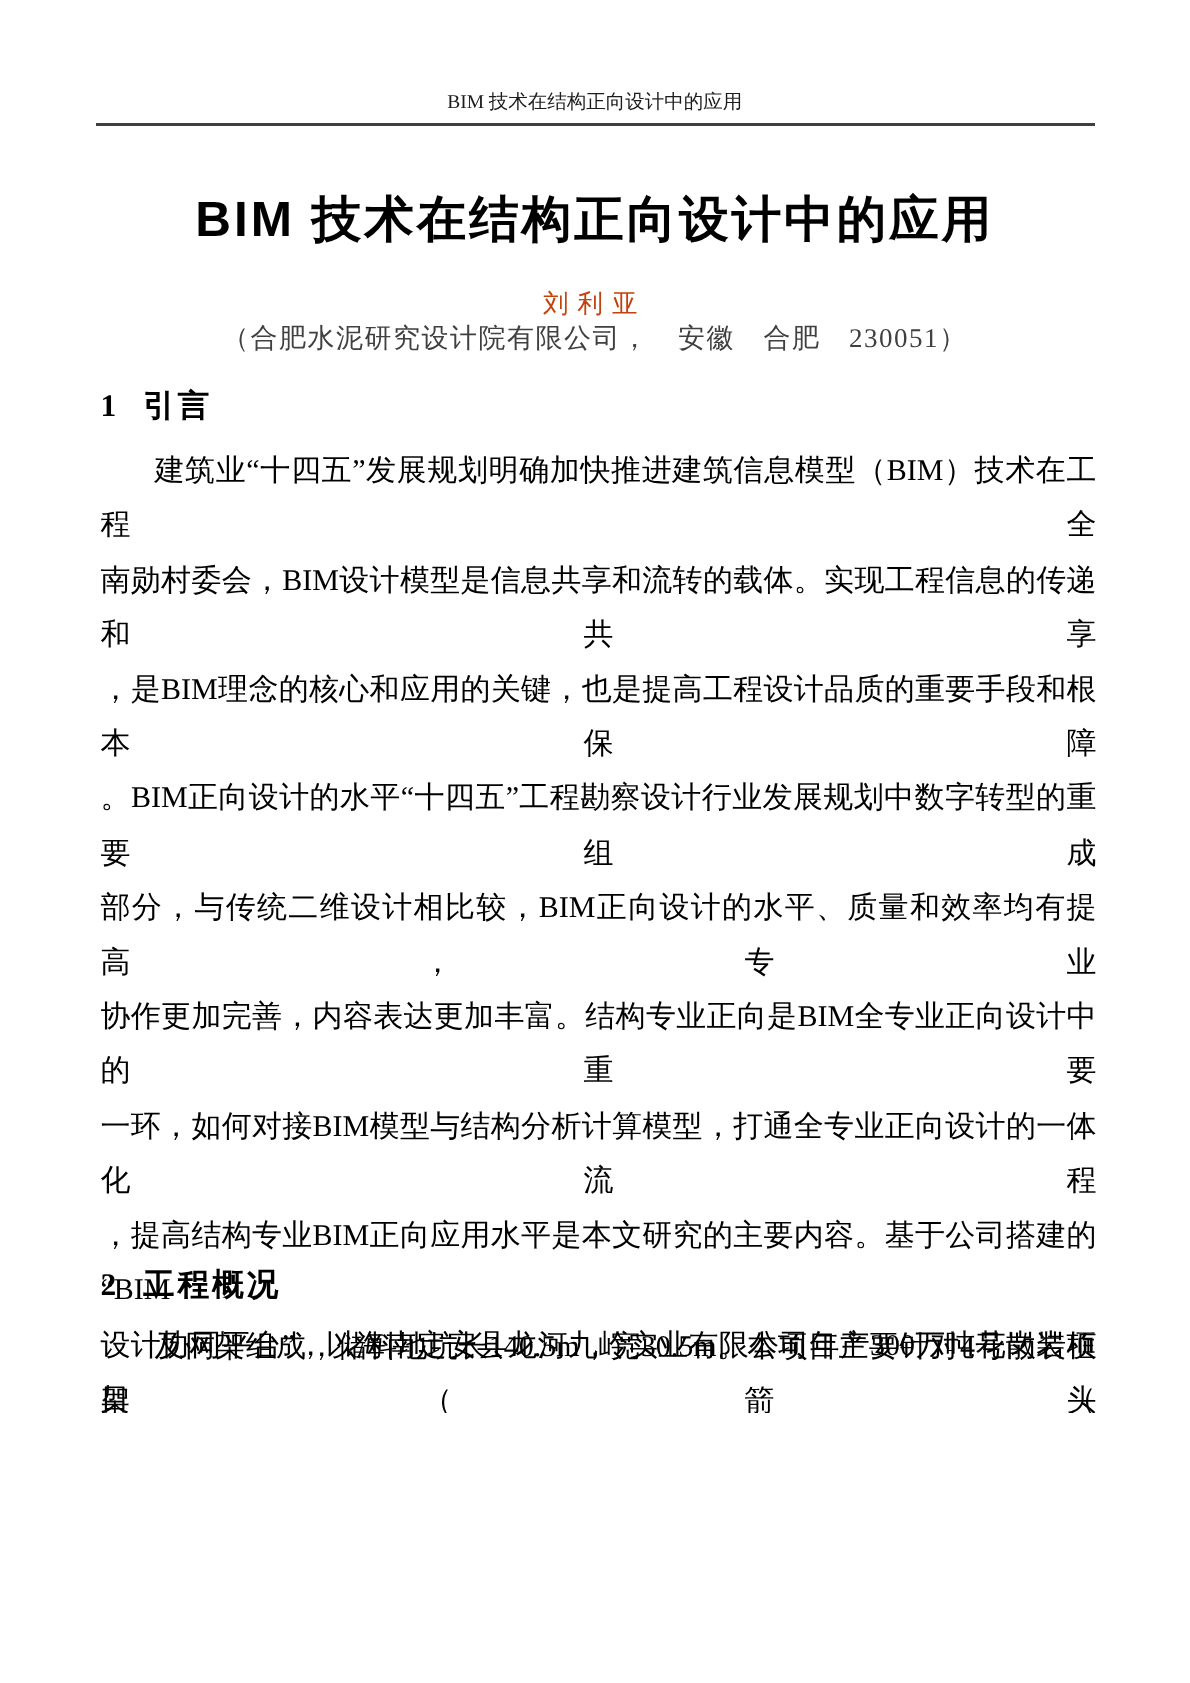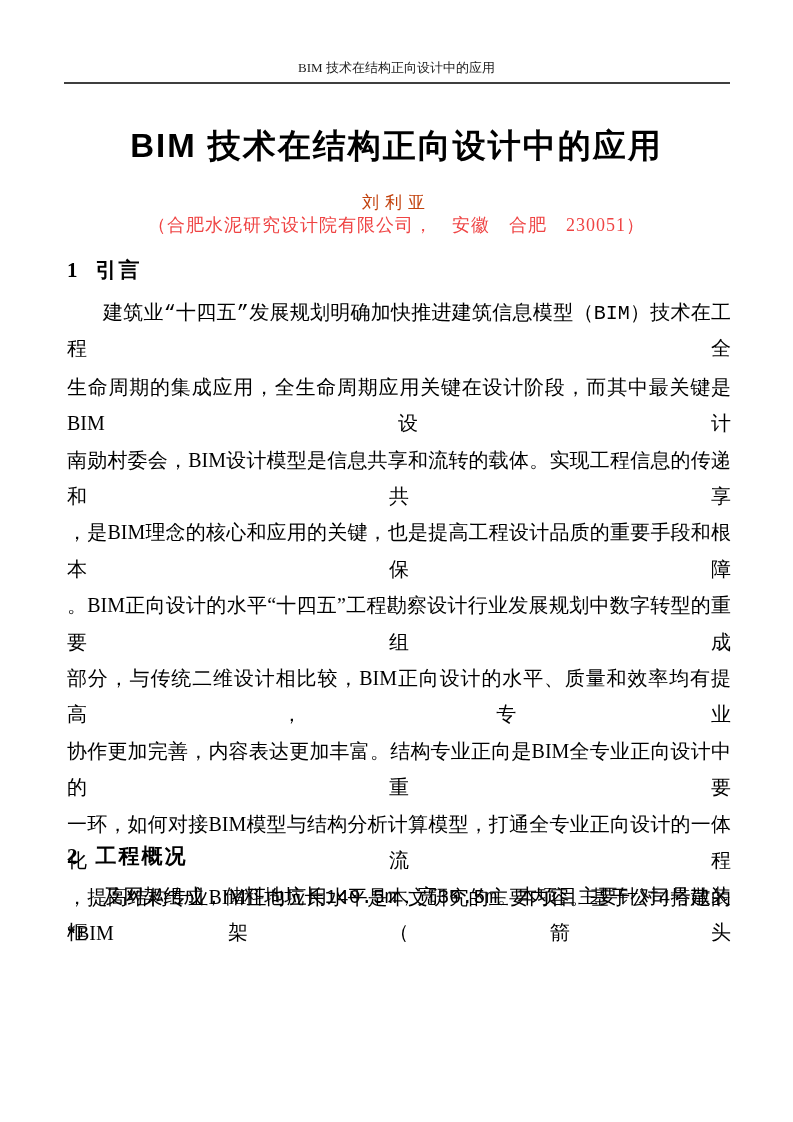--- a/index.html
+++ b/index.html
@@ -24,21 +24,21 @@
     position:absolute; top:124px; left:0; width:793px;
     text-align:center; font-size:33px; font-weight:700; letter-spacing:2px;
     font-family:"Liberation Sans","DejaVu Sans",sans-serif; color:#000;
   }
   .doc-author {
     position:absolute; top:191px; left:0; width:793px;
     text-align:center; font-size:17px; letter-spacing:6px; color:#c2410c;
   }
   .doc-affiliation {
     position:absolute; top:213px; left:0; width:793px;
-    text-align:center; font-size:18px; letter-spacing:1px; color:#ef4444;
+    text-align:center; font-size:18px; letter-spacing:1px; color:#404040;
   }
   
   .sec-heading {
     position:absolute; left:67px; width:664px;
     font-weight:700; font-size:21px; line-height:26px; color:#000;
     display:flex; align-items:baseline;
   }
   .sec-heading.h1 { top:257px; }
   .sec-heading.h2 { top:843px; }
   .sec-num {
@@ -50,21 +50,21 @@
     font-weight:700; letter-spacing:2px;
   }
   
   .para {
     position:absolute; left:67px; width:664px;
     font-size:20px; line-height:36.4px; color:#000;
   }
   .para.p1 { top:296px; }
   .para.p2 { top:880px; }
   .line { text-align:justify; text-align-last:justify; }
-  .line:first-child { text-indent:36px;font-family:Liberation Mono, monospace; }
+  .line:first-child { text-indent:36px; }
   .para.end-left .line:last-child { text-align-last:left; }
   
   .footer-bar { position:absolute; top:1047px; left:64px; width:670px; height:9px; }
   .footer-pageno {
     position:absolute; top:1057px; left:64px; width:670px;
     text-align:center; font-size:12px; color:#4c1d95;
   }
   .footer-issue {
     position:absolute; top:1057px; right:80px;
     font-size:13px; color:#701a75;text-align:center;
@@ -82,21 +82,20 @@
   <div class="doc-author">刘利亚</div>
   <div class="doc-affiliation">（合肥水泥研究设计院有限公司，　安徽　合肥　230051）</div>
 
   <div class="sec-heading h1">
     <span class="sec-num">1</span>
     <span class="sec-title">引言</span>
   </div>
 
   <div class="para p1 end-left">
       <div class="line">建筑业“十四五”发展规划明确加快推进建筑信息模型（BIM）技术在工程全</div>
-      <div class="line">生命周期的集成应用，全生命周期应用关键在设计阶段，而其中最关键是BIM设计</div>
       <div class="line">南勋村委会，BIM设计模型是信息共享和流转的载体。实现工程信息的传递和共享</div>
       <div class="line">，是BIM理念的核心和应用的关键，也是提高工程设计品质的重要手段和根本保障</div>
       <div class="line">。BIM正向设计的水平“十四五”工程勘察设计行业发展规划中数字转型的重要组成</div>
       <div class="line">部分，与传统二维设计相比较，BIM正向设计的水平、质量和效率均有提高，专业</div>
       <div class="line">协作更加完善，内容表达更加丰富。结构专业正向是BIM全专业正向设计中的重要</div>
       <div class="line">一环，如何对接BIM模型与结构分析计算模型，打通全专业正向设计的一体化流程</div>
       <div class="line">，提高结构专业BIM正向应用水平是本文研究的主要内容。基于公司搭建的“BIM</div>
       <div class="line">设计协同平台”，以海南定安县龙河九岭实业有限公司年产300万吨花岗岩项目（</div>
       <div class="line">以下简称“海南定安项目”，“本项目”）中成品堆棚及汽车散装子项为例，完成了</div>
       <div class="line">结构分析计算模型数据对接及Revit平法施工图表达工作，在驻马店同力年产90万</div>

